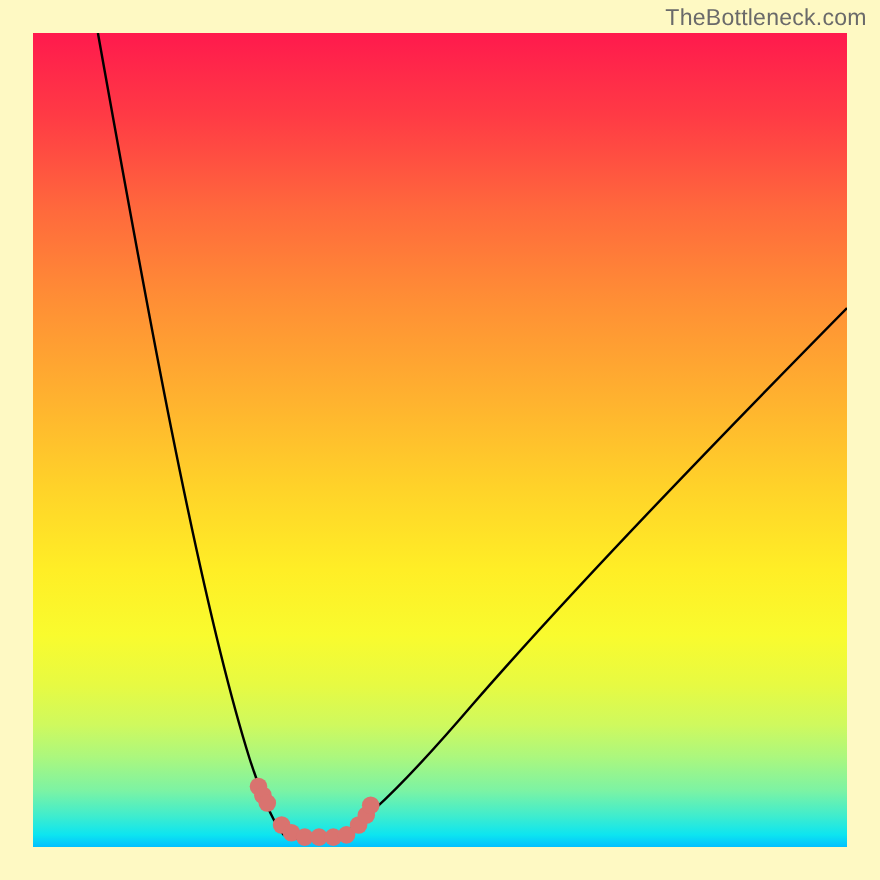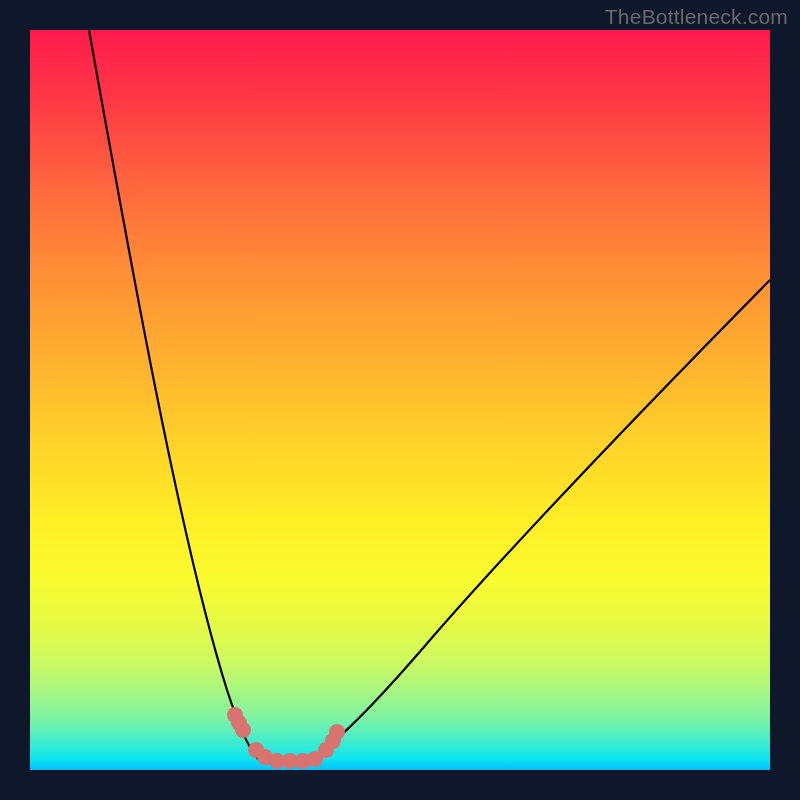--- a/index.html
+++ b/index.html
@@ -10,21 +10,21 @@
     background: #000;
     overflow: hidden;
     font-family: Arial, Helvetica, sans-serif;
   }
   .frame {
     position: absolute;
     top: 0;
     left: 0;
     width: 800px;
     height: 800px;
-    background: #0f172a;
+    background: #fef9c3;
   }
   .plot {
     position: absolute;
     top: 30px;
     left: 30px;
     width: 740px;
     height: 740px;
     overflow: hidden;
   }
   .gradient {

